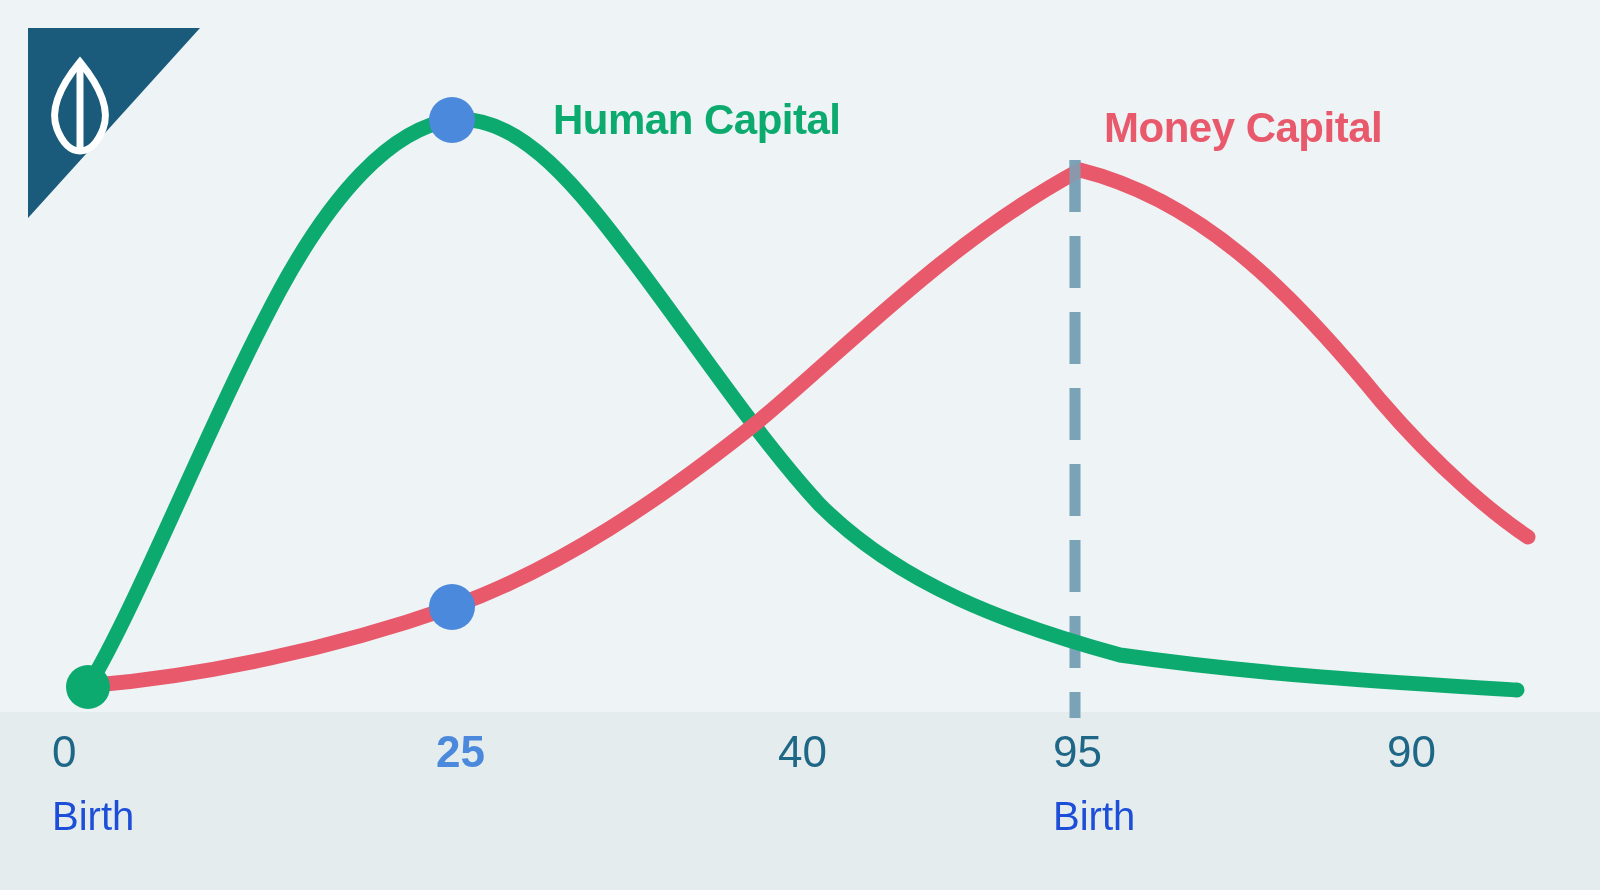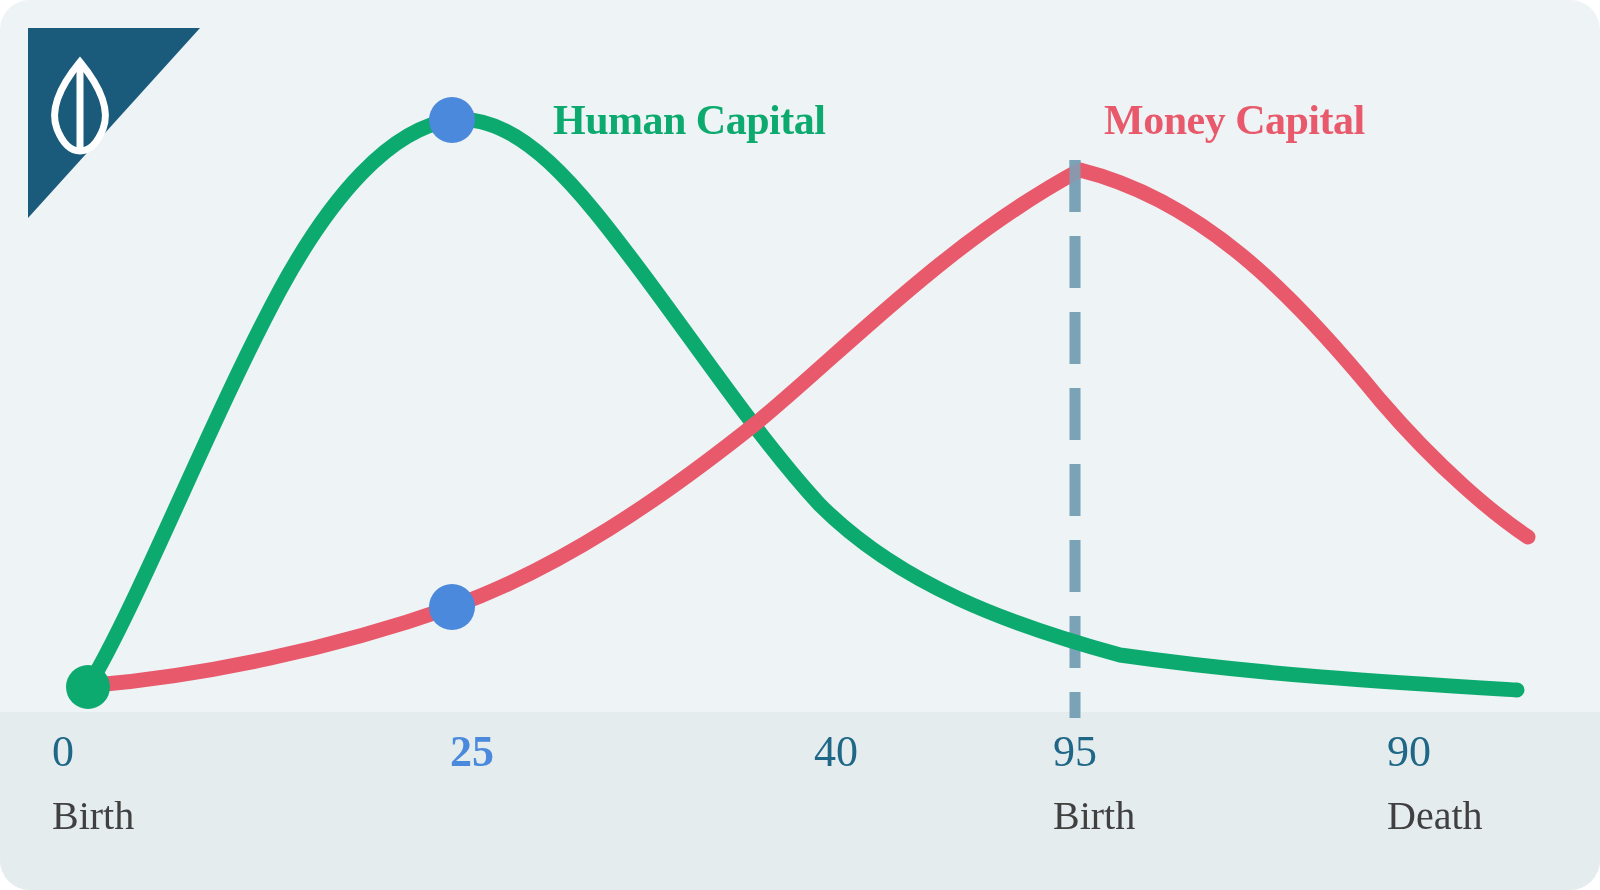--- a/index.html
+++ b/index.html
@@ -6,22 +6,21 @@
     margin: 0;
     padding: 0;
     background: #ffffff;
   }
   #stage {
     position: relative;
     width: 1600px;
     height: 890px;
     overflow: hidden;
     background: #eef3f6;
-    font-family: Liberation Serif, serif;
-    border-radius: 30px;
+    font-family: Liberation Sans, sans-serif;
   }
   
   #axis-band {
     position: absolute;
     left: 0;
     top: 712px;
     width: 1600px;
     height: 178px;
     background: #e5ecee;
   }
@@ -49,21 +48,21 @@
     letter-spacing: -0.5px;
     white-space: nowrap;
   }
   #label-human {
     left: 553px;
     top: 96px;
     color: #0daa6f;
   }
   #label-money {
     left: 1104px;
-    top: 96px;
+    top: 104px;
     color: #e8596b;
   }
   
   .tick {
     position: absolute;
     top: 726px;
     text-align: left;
     white-space: nowrap;
   }
   .tick-value {
@@ -74,21 +73,21 @@
     font-weight: normal;
   }
   .tick-value.emphasis {
     color: #4a89dc;
     font-weight: bold;
   }
   .tick-sub {
     display: block;
     font-size: 40px;
     line-height: 56px;
-    color: #404040;
+    color: #1d4ed8;
     margin-top: 10px;
   }
 </style>
 </head>
 <body>
 
 <div id="stage">
 
   <div id="axis-band"></div>
 
@@ -127,29 +126,28 @@
   </svg>
 
   <div class="series-label" id="label-human">Human Capital</div>
   <div class="series-label" id="label-money">Money Capital</div>
 
   <div id="x-ticks">
       <div class="tick" style="left: 52px;">
         <span class="tick-value">0</span>
         <span class="tick-sub">Birth</span>
       </div>
-      <div class="tick" style="left: 450px;">
+      <div class="tick" style="left: 436px;">
         <span class="tick-value emphasis">25</span>
       </div>
-      <div class="tick" style="left: 778px; margin-left: 36px;">
+      <div class="tick" style="left: 778px;">
         <span class="tick-value">40</span>
       </div>
       <div class="tick" style="left: 1053px;">
         <span class="tick-value">95</span>
         <span class="tick-sub">Birth</span>
       </div>
       <div class="tick" style="left: 1375px; margin-left: 12px;">
         <span class="tick-value">90</span>
-        <span class="tick-sub">Death</span>
       </div>
     </div>
 
 </div>
 
 </body></html>

